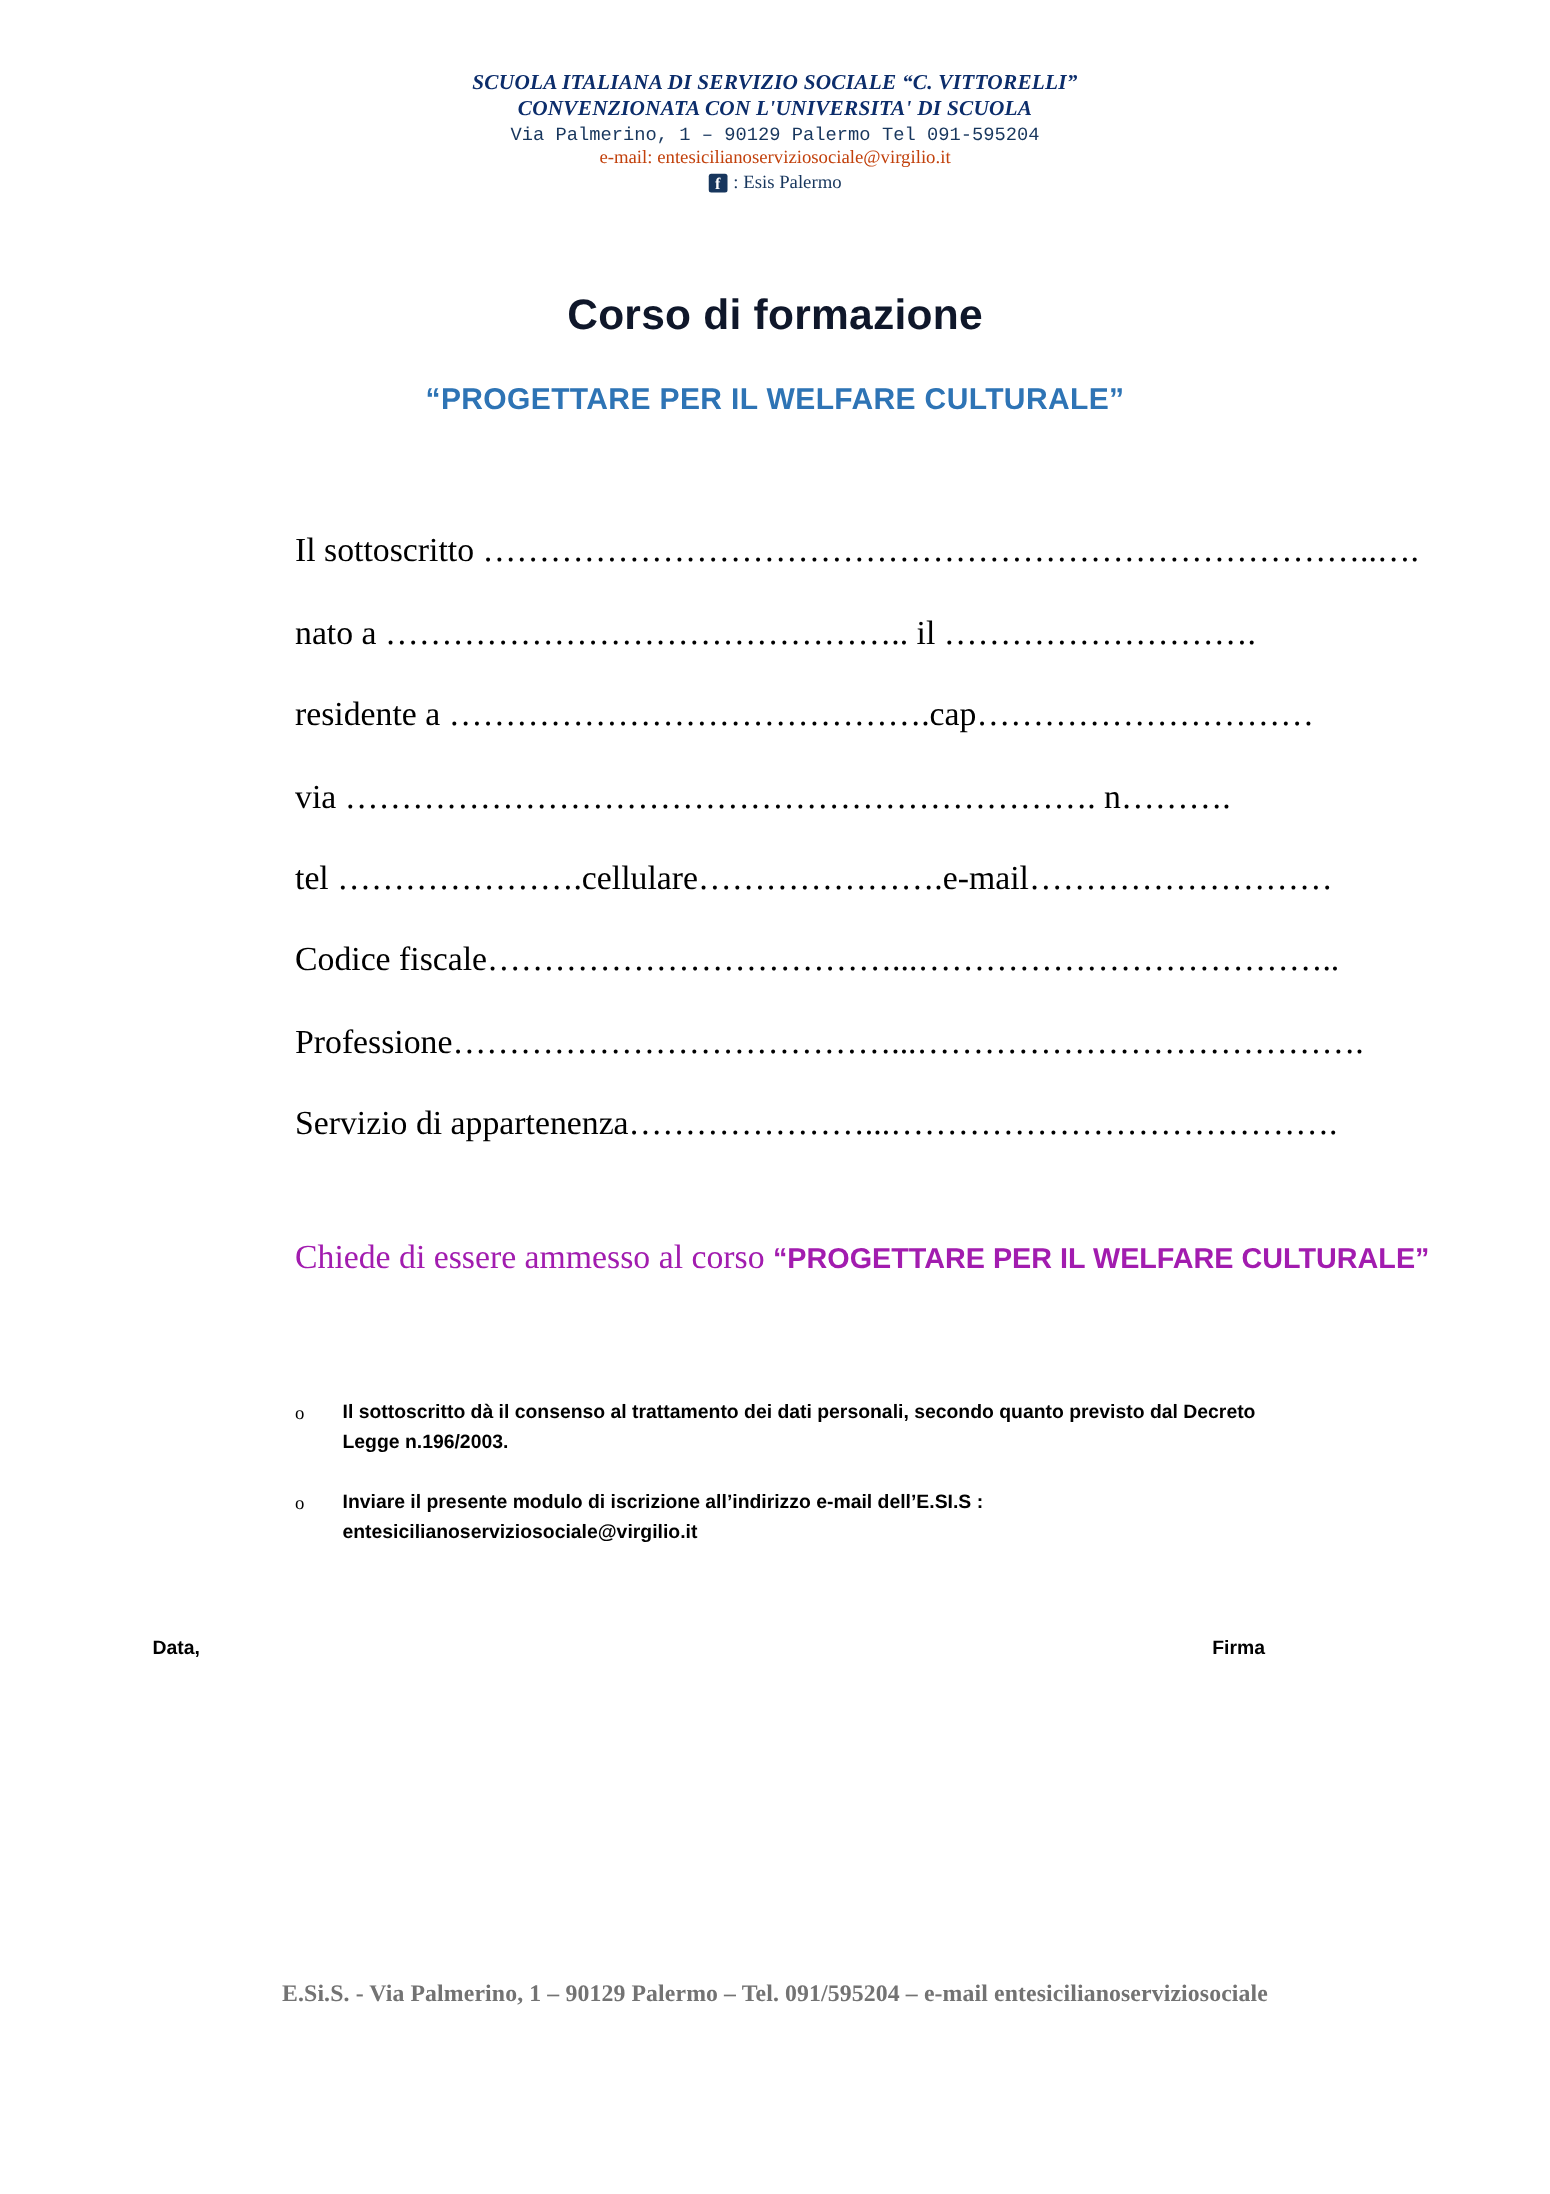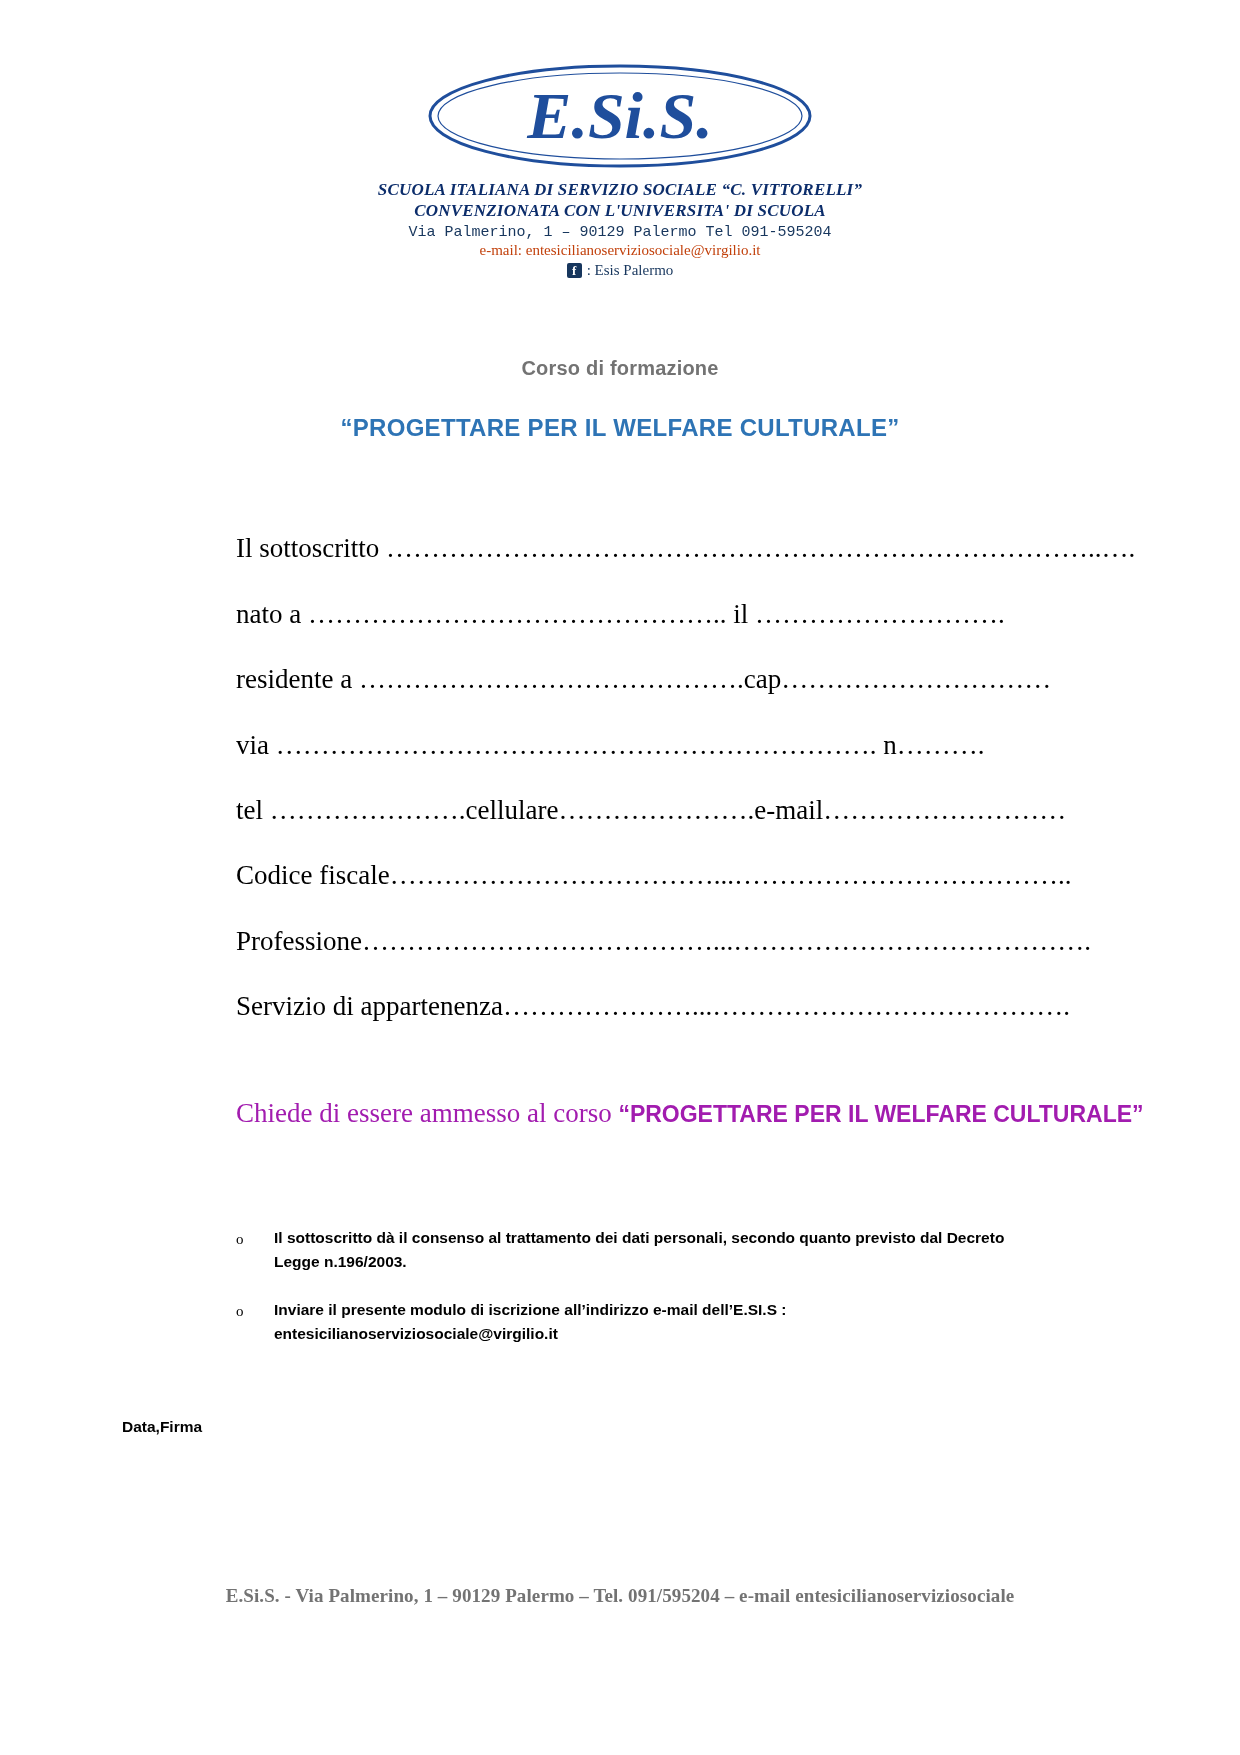--- a/index.html
+++ b/index.html
@@ -91,22 +91,22 @@
     line-height: 15px;
     text-align: center;
     border-radius: 2px;
   }
 
   
   .course-label {
     text-align: center;
     font-family: "Liberation Sans", sans-serif;
     font-weight: bold;
-    font-size: 20px;
-    color: #737373;
+    font-size: 34px;
+    color: #0f172a;
     margin-top: 78px;
     letter-spacing: 0.2px;
   }
   .course-title {
     text-align: center;
     font-family: "Liberation Sans", sans-serif;
     font-weight: bold;
     font-size: 24px;
     color: #2e74b5;
     margin-top: 34px;
@@ -176,21 +176,21 @@
 
   
   .sign-row {
     margin: 0 auto;
     width: 1000px;
     padding-left: 2px;
     padding-right: 108px;
     box-sizing: border-box;
     margin-top: 72px;
     display: flex;
-    justify-content: flex-start;
+    justify-content: space-between;
     font-family: "Liberation Sans", sans-serif;
     font-weight: bold;
     font-size: 15.5px;
     color: #000;
   }
 
   
   .footer {
     position: absolute;
     left: 0;
@@ -204,27 +204,20 @@
     letter-spacing: 0.1px;
   }
 </style>
 </head>
 <body>
 
 <div class="page">
 
   <div class="letterhead">
 
-    <div class="logo-wrap">
-      <svg class="logo-svg" viewBox="0 0 430 120" xmlns="http://www.w3.org/2000/svg">
-        <ellipse cx="215" cy="60" rx="190" ry="50" fill="none" stroke="#1f4e9c" stroke-width="3"></ellipse>
-        <ellipse cx="215" cy="60" rx="182" ry="43" fill="none" stroke="#1f4e9c" stroke-width="1.2"></ellipse>
-        <text x="215" y="82" text-anchor="middle" font-family="Liberation Serif, serif" font-size="66" font-weight="bold" font-style="italic" fill="#1f4e9c">E.Si.S.</text>
-      </svg>
-    </div>
 
     <div class="school-line">SCUOLA ITALIANA DI SERVIZIO SOCIALE “C. VITTORELLI”</div>
     <div class="school-line">CONVENZIONATA CON L'UNIVERSITA' DI SCUOLA</div>
     <div class="addr-line">Via Palmerino, 1 – 90129 Palermo Tel 091-595204</div>
     <div class="email-line">e-mail: entesicilianoserviziosociale@virgilio.it</div>
     <div class="fb-line">
       <span class="fb-badge">f</span>
       <span>: Esis Palermo</span>
     </div>
   </div>

